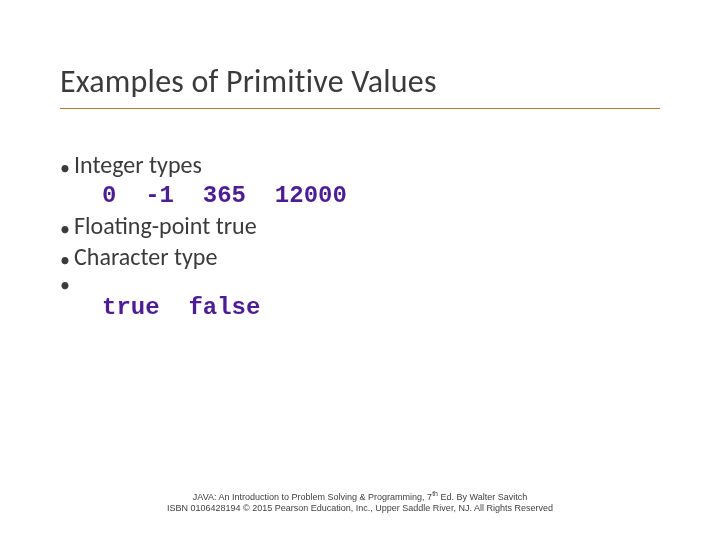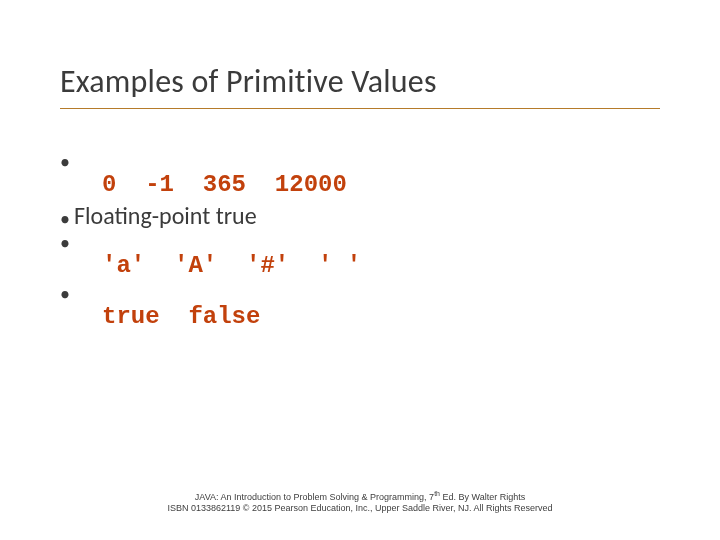--- a/index.html
+++ b/index.html
@@ -53,21 +53,21 @@
     flex: 0 0 14px;
     font-size: 20px;
     line-height: 1;
     position: relative;
     top: 2px;
   }
   .example-row {
     padding-left: 42px;
     font-family: "Courier New", Courier, monospace;
     font-weight: 700;
-    color: #c2410c;
+    color: #4c1d95;
     font-size: 24px;
     white-space: pre;
   }
   .footer {
     position: absolute;
     left: 0;
     right: 0;
     bottom: 26px;
     text-align: center;
     font-family: Arial, sans-serif;
@@ -85,40 +85,41 @@
 
 <div class="slide">
 
   <div class="title">Examples of Primitive Values</div>
   <div class="rule"></div>
 
   <div class="body">
 
     <div class="bullet-row">
       <span class="bullet-dot">•</span>
+      <span>Integer types</span>
     </div>
     <div class="example-row">0  -1  365  12000</div>
 
     <div class="bullet-row">
       <span class="bullet-dot">•</span>
       <span>Floating-point true</span>
     </div>
 
     <div class="bullet-row">
       <span class="bullet-dot">•</span>
+      <span>Character type</span>
     </div>
-    <div class="example-row">'a'  'A'  '#'  ' '</div>
 
     <div class="bullet-row">
       <span class="bullet-dot">•</span>
     </div>
     <div class="example-row">true  false</div>
 
   </div>
 
   <div class="footer">
     <div>
-      <span>JAVA: An Introduction to Problem Solving &amp; Programming, 7</span><span class="sup">th</span><span> Ed. By Walter Rights</span>
+      <span>JAVA: An Introduction to Problem Solving &amp; Programming, 7</span><span class="sup">th</span><span> Ed. By Walter Savitch</span>
     </div>
-    <div>ISBN 0133862119 © 2015 Pearson Education, Inc., Upper Saddle River, NJ. All Rights Reserved</div>
+    <div>ISBN 0106428194 © 2015 Pearson Education, Inc., Upper Saddle River, NJ. All Rights Reserved</div>
   </div>
 
 </div>
 
 </body></html>

